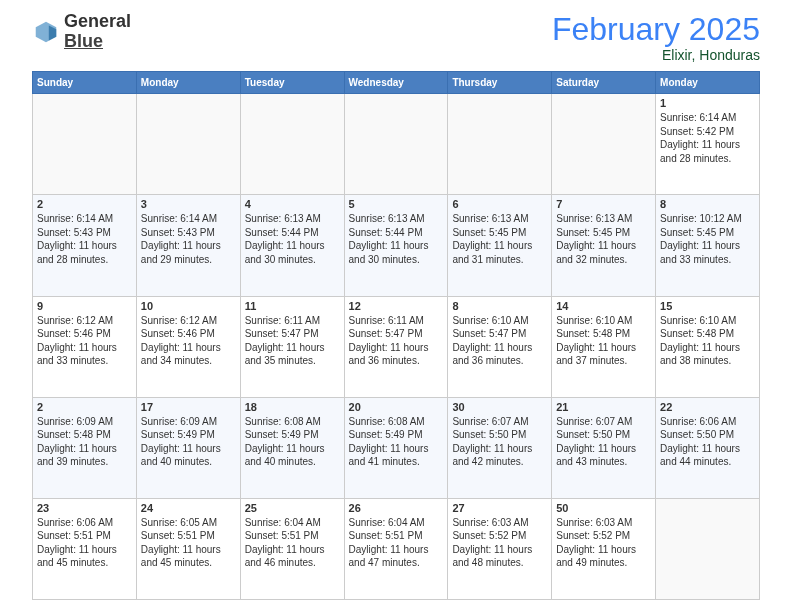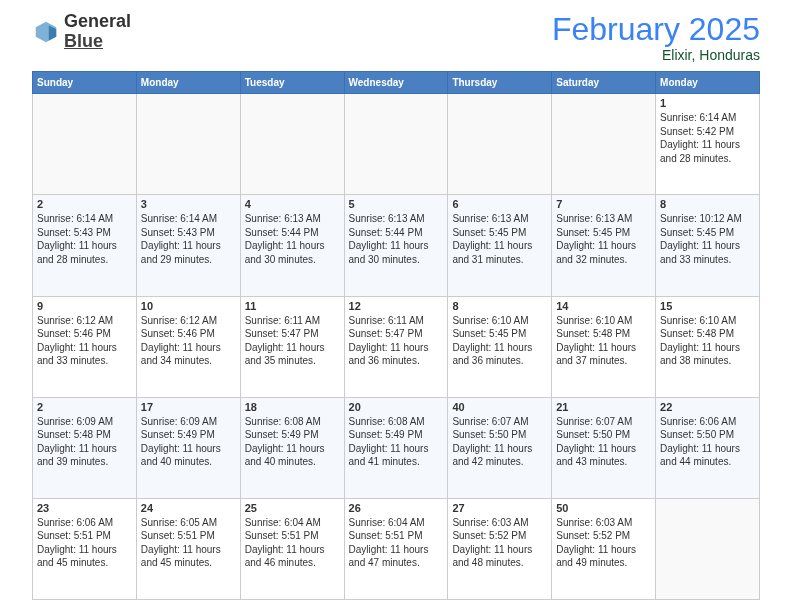--- a/index.html
+++ b/index.html
@@ -215,21 +215,21 @@
           </td>
           <td>
             <span class="day-num">12</span>
             <div class="day-info">Sunrise: 6:11 AM
 Sunset: 5:47 PM
 Daylight: 11 hours and 36 minutes.</div>
           </td>
           <td>
             <span class="day-num">8</span>
             <div class="day-info">Sunrise: 6:10 AM
-Sunset: 5:45 PM
+Sunset: 5:47 PM
 Daylight: 11 hours and 36 minutes.</div>
           </td>
           <td>
             <span class="day-num">14</span>
             <div class="day-info">Sunrise: 6:10 AM
 Sunset: 5:48 PM
 Daylight: 11 hours and 37 minutes.</div>
           </td>
           <td>
             <span class="day-num">15</span>
@@ -257,21 +257,21 @@
 Sunset: 5:49 PM
 Daylight: 11 hours and 40 minutes.</div>
           </td>
           <td>
             <span class="day-num">20</span>
             <div class="day-info">Sunrise: 6:08 AM
 Sunset: 5:49 PM
 Daylight: 11 hours and 41 minutes.</div>
           </td>
           <td>
-            <span class="day-num">40</span>
+            <span class="day-num">30</span>
             <div class="day-info">Sunrise: 6:07 AM
 Sunset: 5:50 PM
 Daylight: 11 hours and 42 minutes.</div>
           </td>
           <td>
             <span class="day-num">21</span>
             <div class="day-info">Sunrise: 6:07 AM
 Sunset: 5:50 PM
 Daylight: 11 hours and 43 minutes.</div>
           </td>

